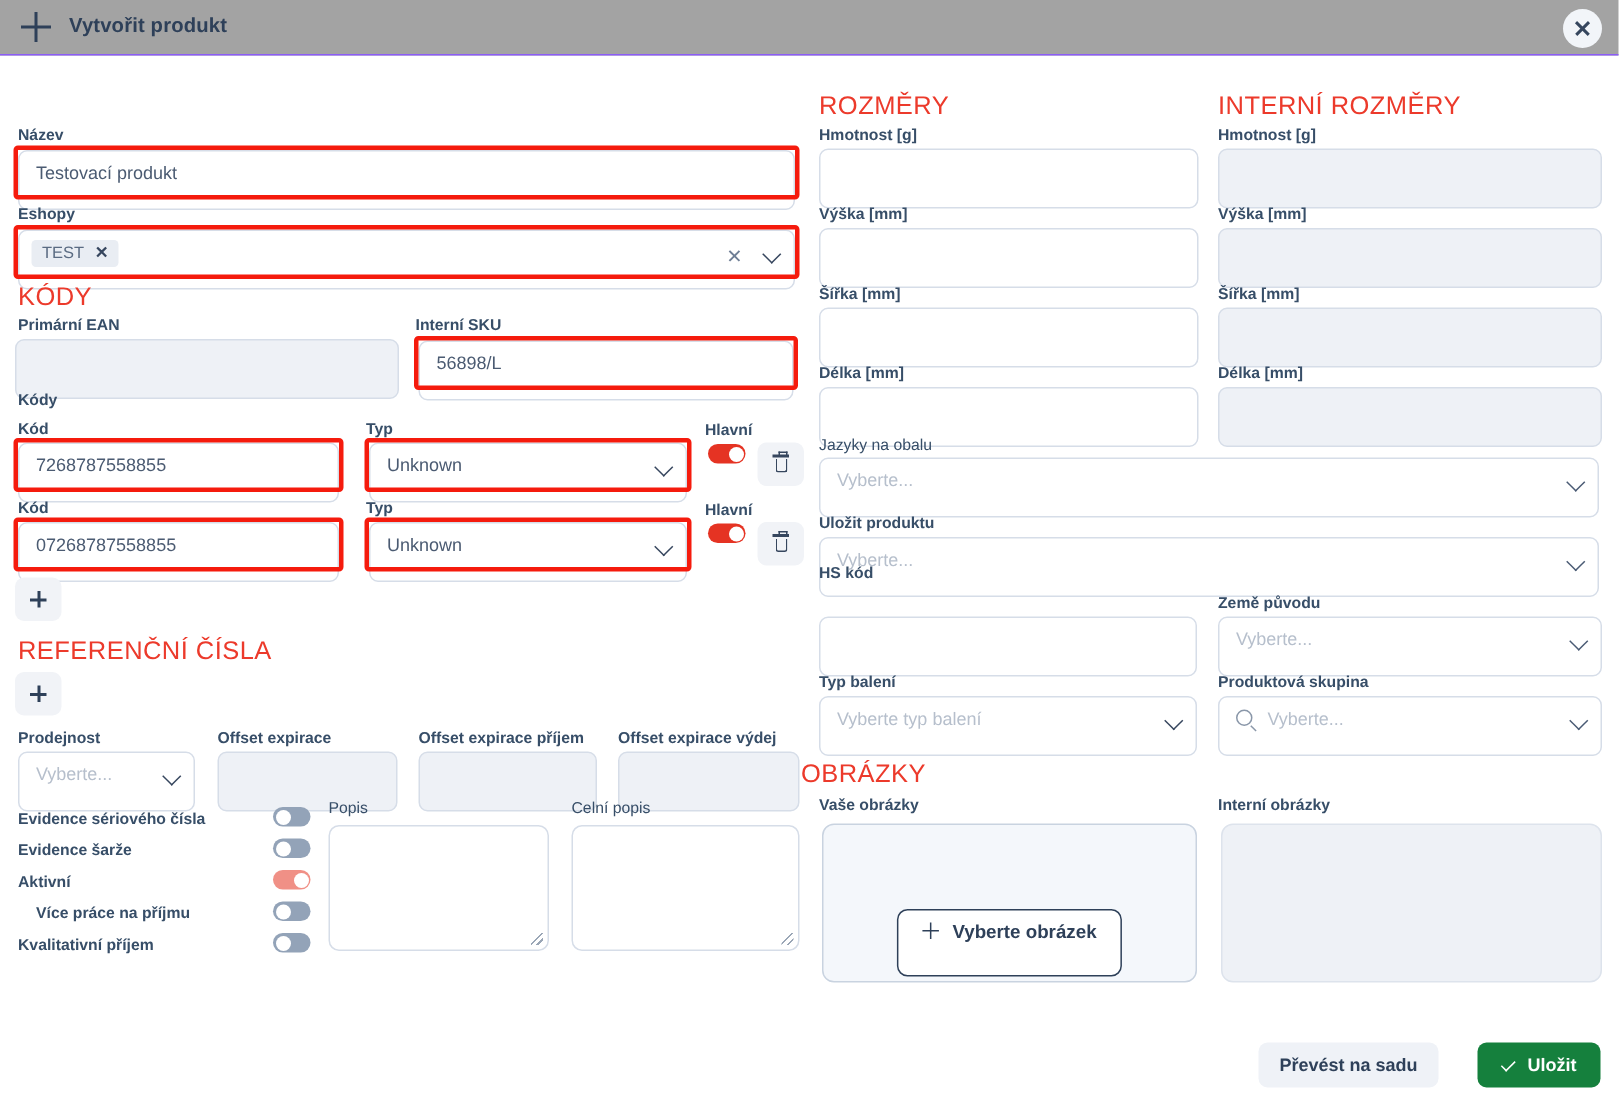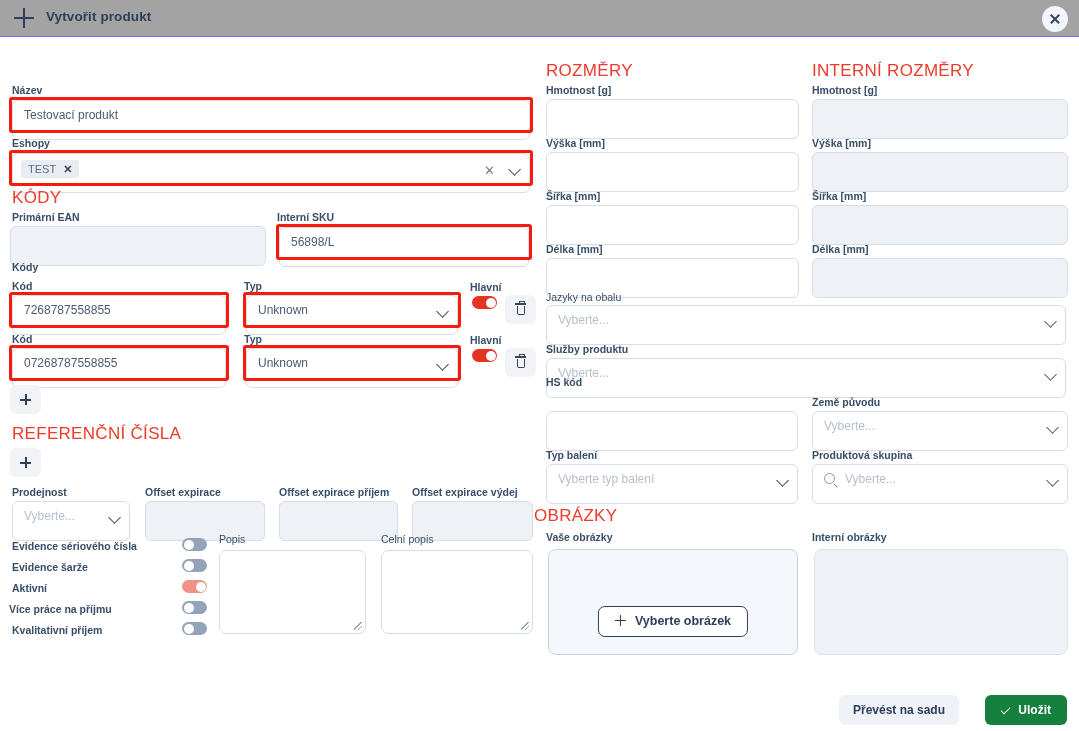--- a/index.html
+++ b/index.html
@@ -166,21 +166,21 @@
     position: absolute; border: 1px solid #c9d3e0; border-radius: 8px;
     background: #f4f7fb;
   }
   .dropzone .hint {
     position: absolute; left: 22px; right: 22px; top: 62px;
     text-align: center; font-size: 10.5px; font-weight: bold;
     color: #8e9cb0; line-height: 14px;
   }
   .pickbtn {
     position: absolute; left: 50%; transform: translateX(-50%);
-    top: 101px; height: 31px; padding: 0 16px;
+    top: 101px; height: 45px; padding: 0 16px;
     background: #ffffff; border: 1.6px solid #2e4059; border-radius: 7px;
     font-size: 12.5px; font-weight: bold; color: #2e4059;
     line-height: 29px; cursor: pointer; white-space: nowrap;
   }
   .pickbtn .pl { position: relative; display: inline-block; width: 11px; height: 11px; margin-right: 9px; top: 1px;}
   .pickbtn .pl::before, .pickbtn .pl::after { content:""; position:absolute; background:#2e4059; }
   .pickbtn .pl::before { left:0; top:4.7px; width:11px; height:1.8px; }
   .pickbtn .pl::after  { left:4.7px; top:0; width:1.8px; height:11px; }
   .imgbox {
     position: absolute; border: 1px solid #dde3ec; border-radius: 8px;
@@ -316,21 +316,21 @@
 <div class="lbl" style="left:12px; top:561px;">Evidence šarže</div>
 <div class="tgl" style="left:182px; top:559px;">
     <span class="knob"></span>
   </div>
 
 <div class="lbl" style="left:12px; top:582px;">Aktivní</div>
 <div class="tgl soft" style="left:182px; top:580px;">
     <span class="knob"></span>
   </div>
 
-<div class="lbl" style="left:9px; top:603px;">Více práce na příjmu</div>
+<div class="lbl" style="left:24px; top:603px;">Více práce na příjmu</div>
 <div class="tgl" style="left:182px; top:601px;">
     <span class="knob"></span>
   </div>
 
 <div class="lbl" style="left:12px; top:624px;">Kvalitativní příjem</div>
 <div class="tgl" style="left:182px; top:622px;">
     <span class="knob"></span>
   </div>
 
 <div class="lbl-light" style="left:219px; top:533px;">Popis</div>
@@ -352,21 +352,21 @@
 
 <div class="lbl" style="left:546px; top:243px;">Délka [mm]</div>
 <div class="fld white" style="left:546px; top:258px; width:253px;"></div>
 
 <div class="lbl-light" style="left:546px; top:291px;">Jazyky na obalu</div>
 <div class="fld white" style="left:546px; top:305px; width:520px;">
   <span class="ph">Vyberte...</span>
   <span class="chev light"></span>
 </div>
 
-<div class="lbl" style="left:546px; top:343px;">Služby produktu</div>
+<div class="lbl" style="left:546px; top:343px;">Uložit produktu</div>
 <div class="fld white" style="left:546px; top:358px; width:520px;">
   <span class="ph">Vyberte...</span>
   <span class="chev light"></span>
 </div>
 
 <div class="lbl" style="left:546px; top:376px;">HS kód</div>
 <div class="fld white" style="left:546px; top:411px; width:252px;"></div>
 
 <div class="lbl" style="left:546px; top:449px;">Typ balení</div>
 <div class="fld white" style="left:546px; top:464px; width:252px;">

